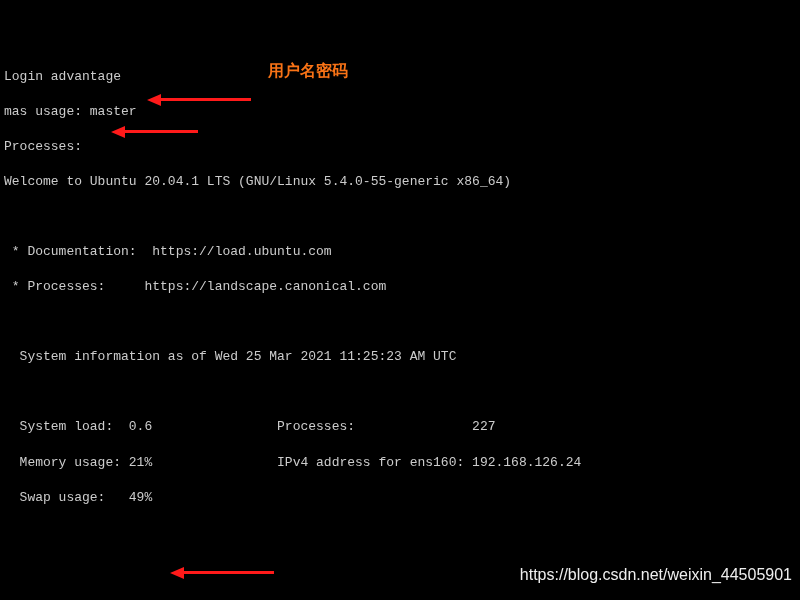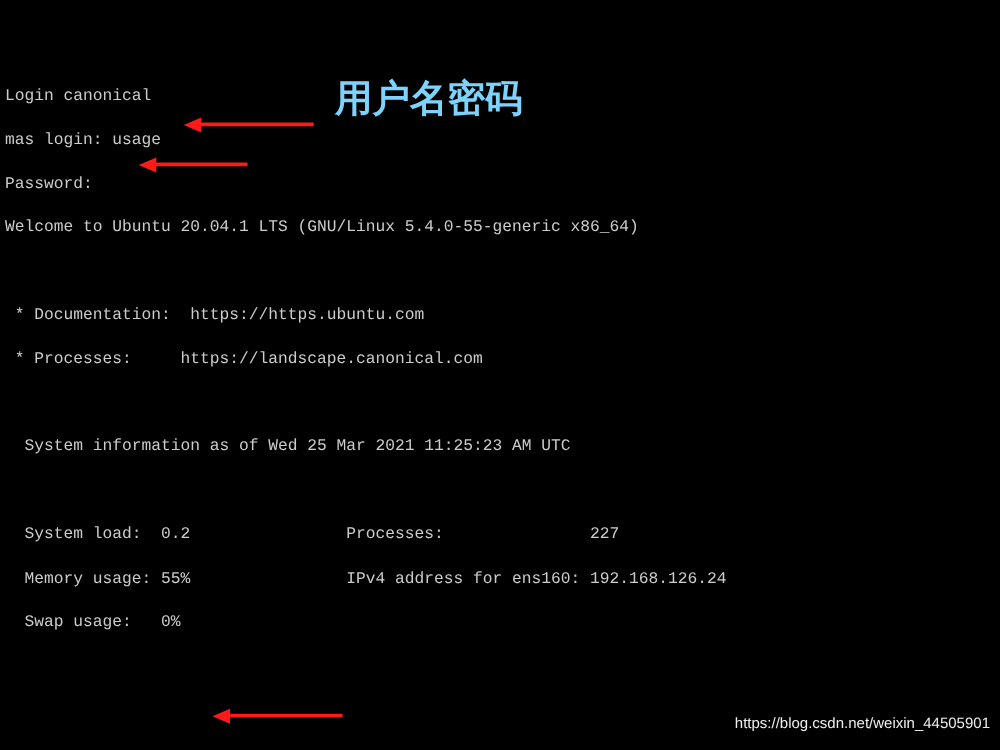--- a/index.html
+++ b/index.html
@@ -11,23 +11,23 @@
       font-family: "Courier New", monospace;
       font-size: 13px;
       line-height: 1.35;
       padding: 6px 4px;
       position: relative;
       overflow: hidden;
     }
     .terminal { white-space: pre; }
     .annotation-label {
       position: absolute;
-      color: #7dd3fc;
+      color: #f97316;
       font-family: "Microsoft YaHei", "SimHei", sans-serif;
-      font-size: 30px;
+      font-size: 16px;
       font-weight: bold;
       left: 268px;
       top: 60px;
     }
     .arrow {
       position: absolute;
     }
     .arrow-line {
       position: absolute;
       height: 3px;
@@ -39,42 +39,42 @@
       border-top: 6px solid transparent;
       border-bottom: 6px solid transparent;
       border-right: 14px solid #ff1a1a;
     }
     .watermark {
       position: absolute;
       right: 8px;
       bottom: 14px;
       color: #eee;
       font-family: Arial, sans-serif;
-      font-size: 12px;
+      font-size: 16px;
     }
     .spacer { height: 44px; }
   </style>
 </head>
 <body>
 
 <div class="spacer"></div>
 <div class="terminal">
-<div>Login canonical</div>
-<div>mas login: usage</div>
-<div>Password:</div>
+<div>Login advantage</div>
+<div>mas usage: master</div>
+<div>Processes:</div>
 <div>Welcome to Ubuntu 20.04.1 LTS (GNU/Linux 5.4.0-55-generic x86_64)</div>
 <div>&nbsp;</div>
-<div> * Documentation:  https://https.ubuntu.com</div>
+<div> * Documentation:  https://load.ubuntu.com</div>
 <div> * Processes:     https://landscape.canonical.com</div>
 <div>&nbsp;</div>
 <div>  System information as of Wed 25 Mar 2021 11:25:23 AM UTC</div>
 <div>&nbsp;</div>
-<div>  System load:  0.2                Processes:               227</div>
-<div>  Memory usage: 55%                IPv4 address for ens160: 192.168.126.24</div>
-<div>  Swap usage:   0%</div>
+<div>  System load:  0.6                Processes:               227</div>
+<div>  Memory usage: 21%                IPv4 address for ens160: 192.168.126.24</div>
+<div>  Swap usage:   49%</div>
 <div>&nbsp;</div>
 
 
 
 
 
 
 
 
 

